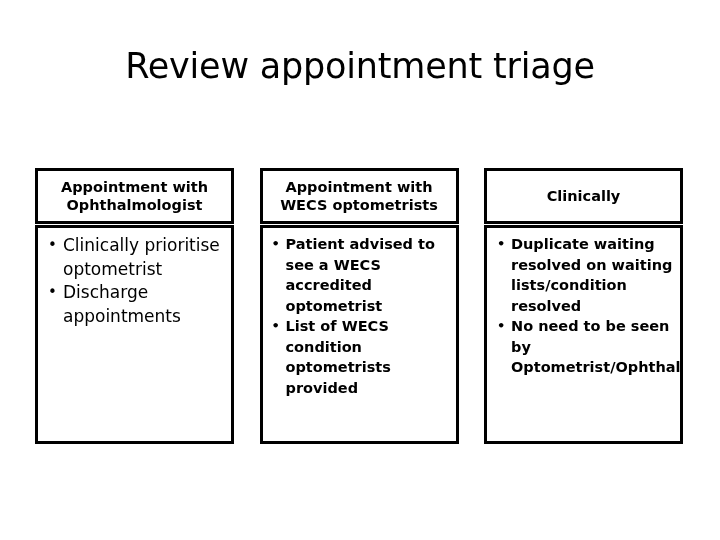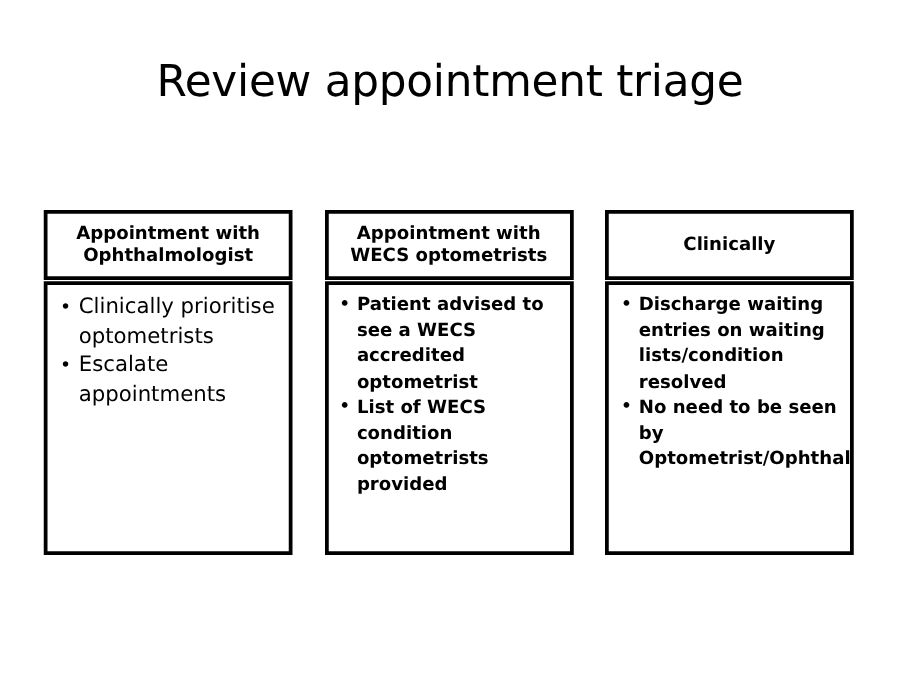--- a/index.html
+++ b/index.html
@@ -151,25 +151,25 @@
       <div class="cell-header">
         <div class="header-text">
           <span>Appointment with</span><br>
           <span>Ophthalmologist</span>
         </div>
       </div>
       <div class="cell-body">
         <ul class="bullets">
           <li>
             <span class="dot">•</span>
-            <span>Clinically prioritise optometrists</span>
-          </li>
-          <li>
-            <span class="dot">•</span>
-            <span>Escalate appointments</span>
+            <span>Clinically prioritise optometrist</span>
+          </li>
+          <li>
+            <span class="dot">•</span>
+            <span>Discharge appointments</span>
           </li>
         </ul>
       </div>
     </div>
 
     <div class="column col-wecs">
       <div class="cell-header">
         <div class="header-text">
           <span>Appointment with</span><br>
           <span>WECS optometrists</span>
@@ -192,21 +192,21 @@
     <div class="column col-discharge">
       <div class="cell-header">
         <div class="header-text">
           <span>Clinically</span>
         </div>
       </div>
       <div class="cell-body">
         <ul class="bullets">
           <li>
             <span class="dot">•</span>
-            <span>Discharge waiting entries on waiting lists/condition resolved</span>
+            <span>Duplicate waiting resolved on waiting lists/condition resolved</span>
           </li>
           <li>
             <span class="dot">•</span>
             <span>No need to be seen by Optometrist/Ophthalmologist</span>
           </li>
         </ul>
       </div>
     </div>
 
   </div>

